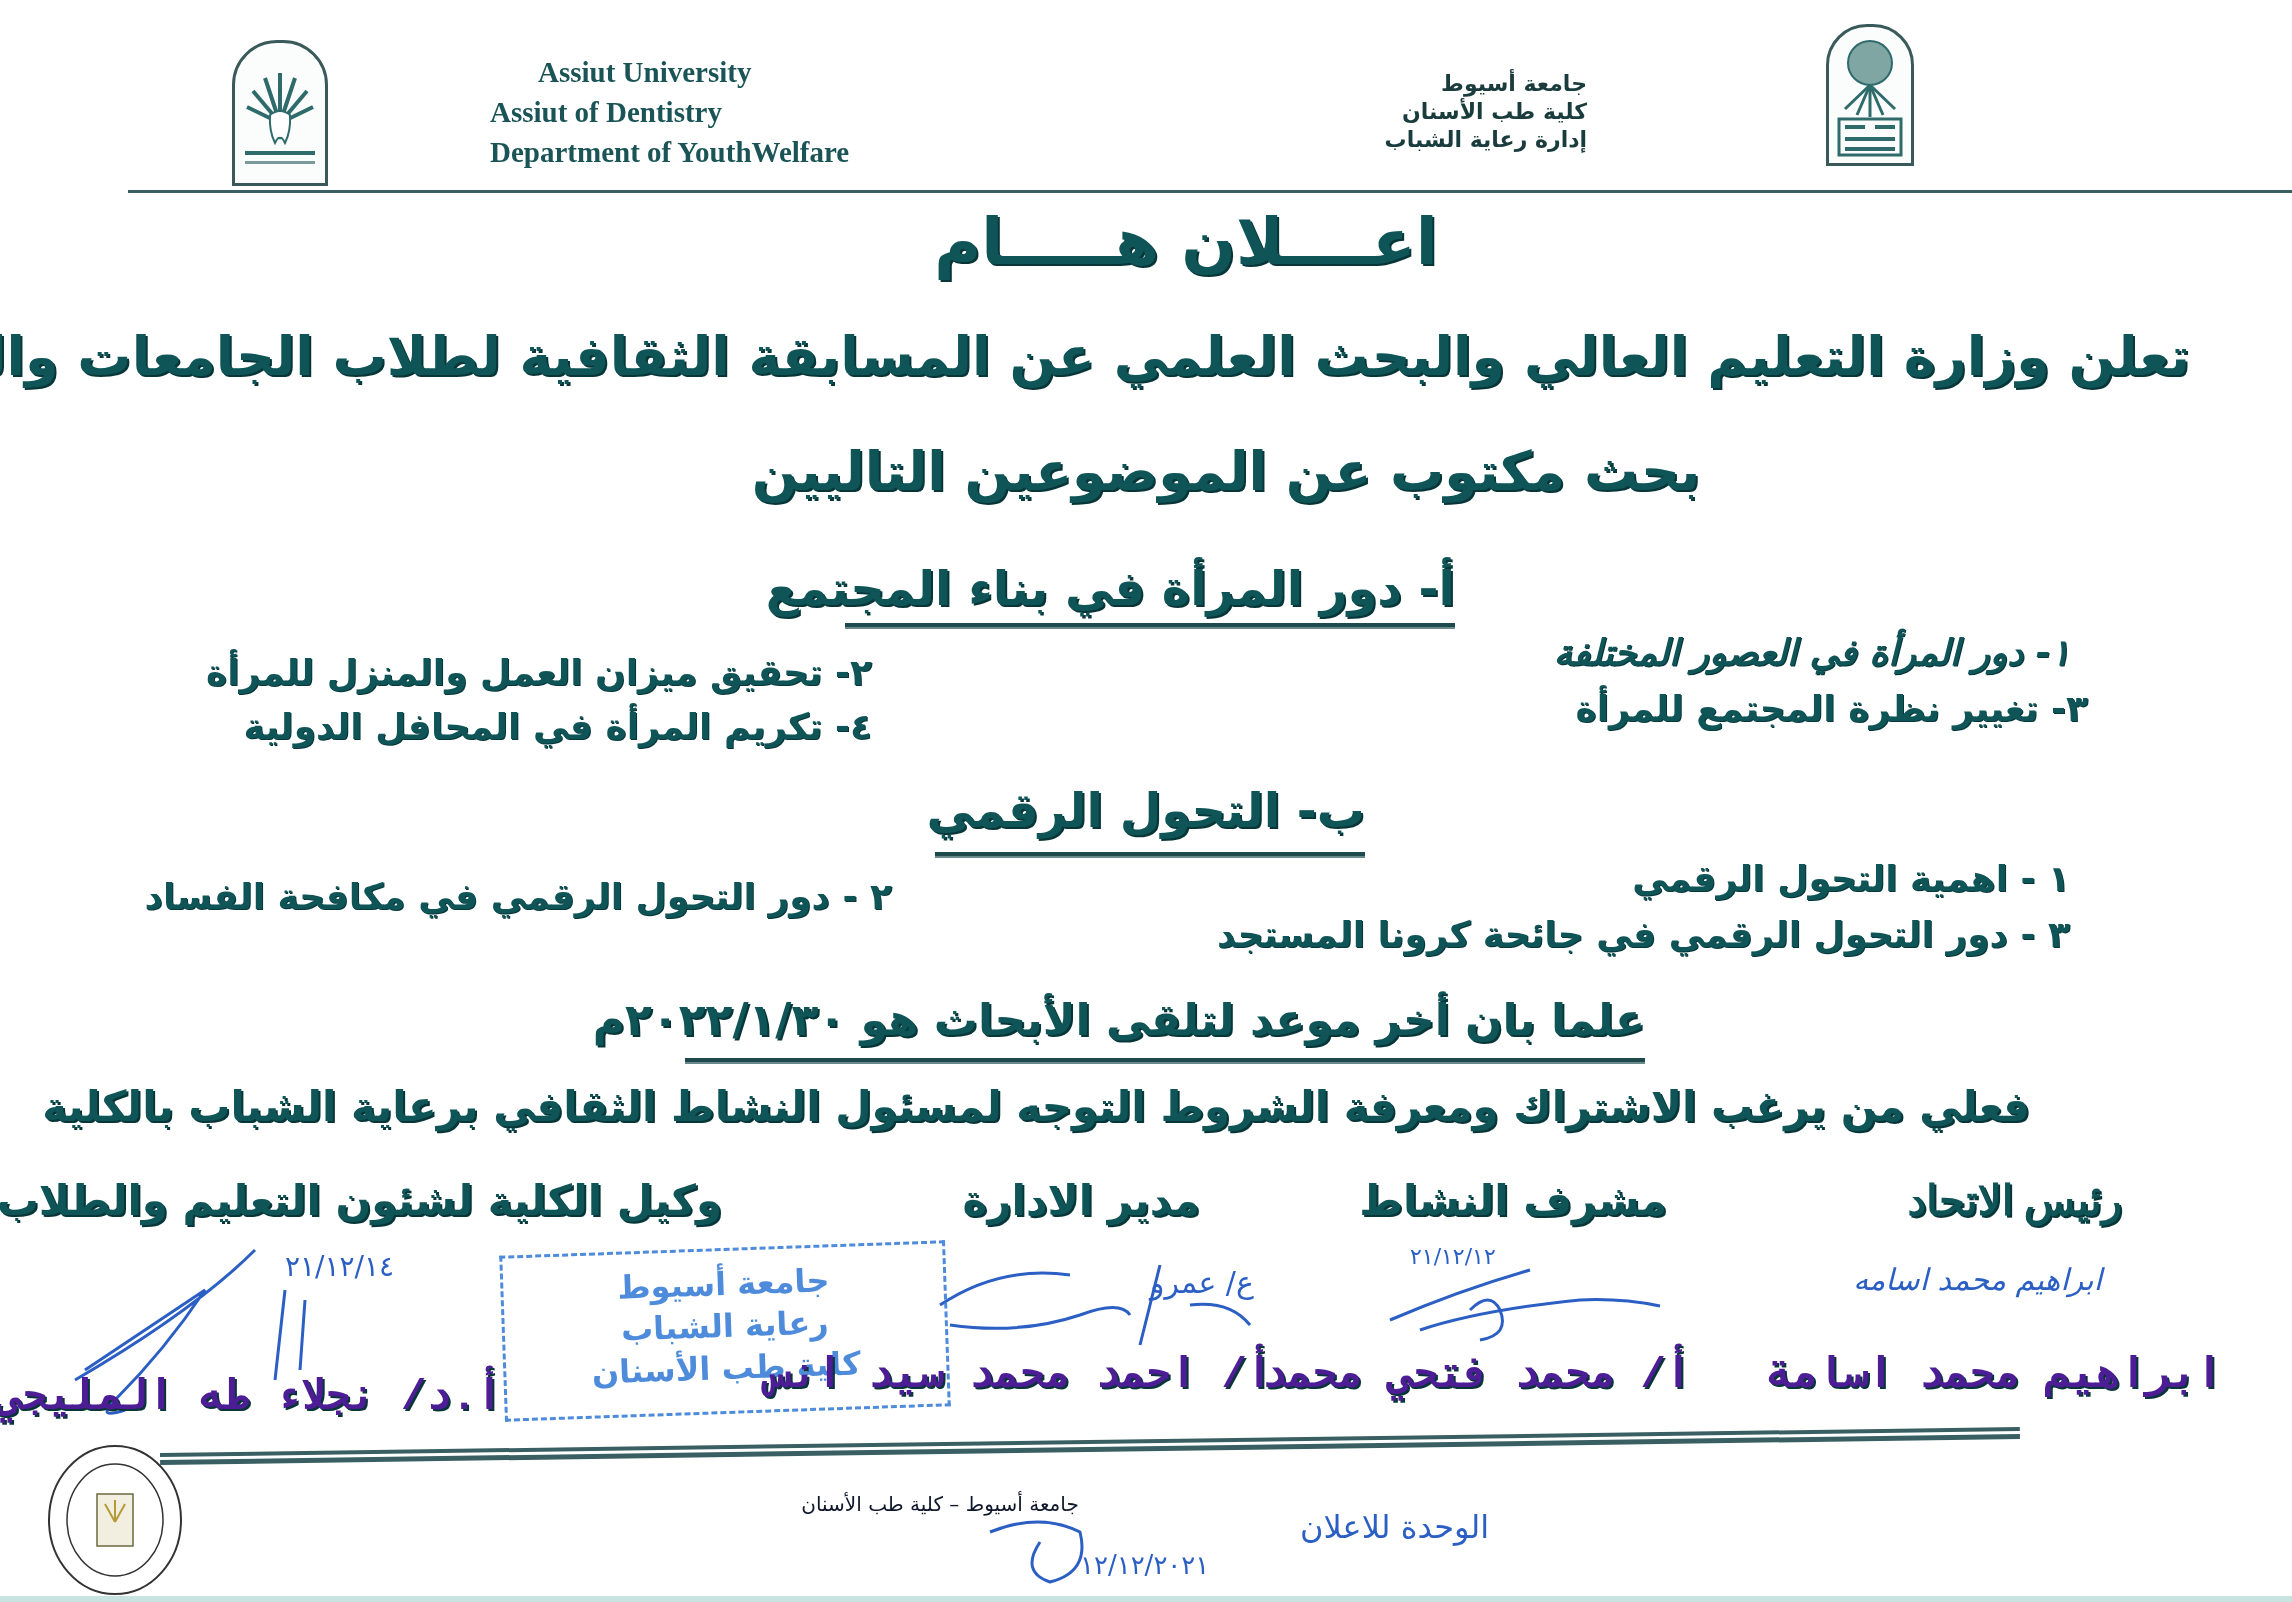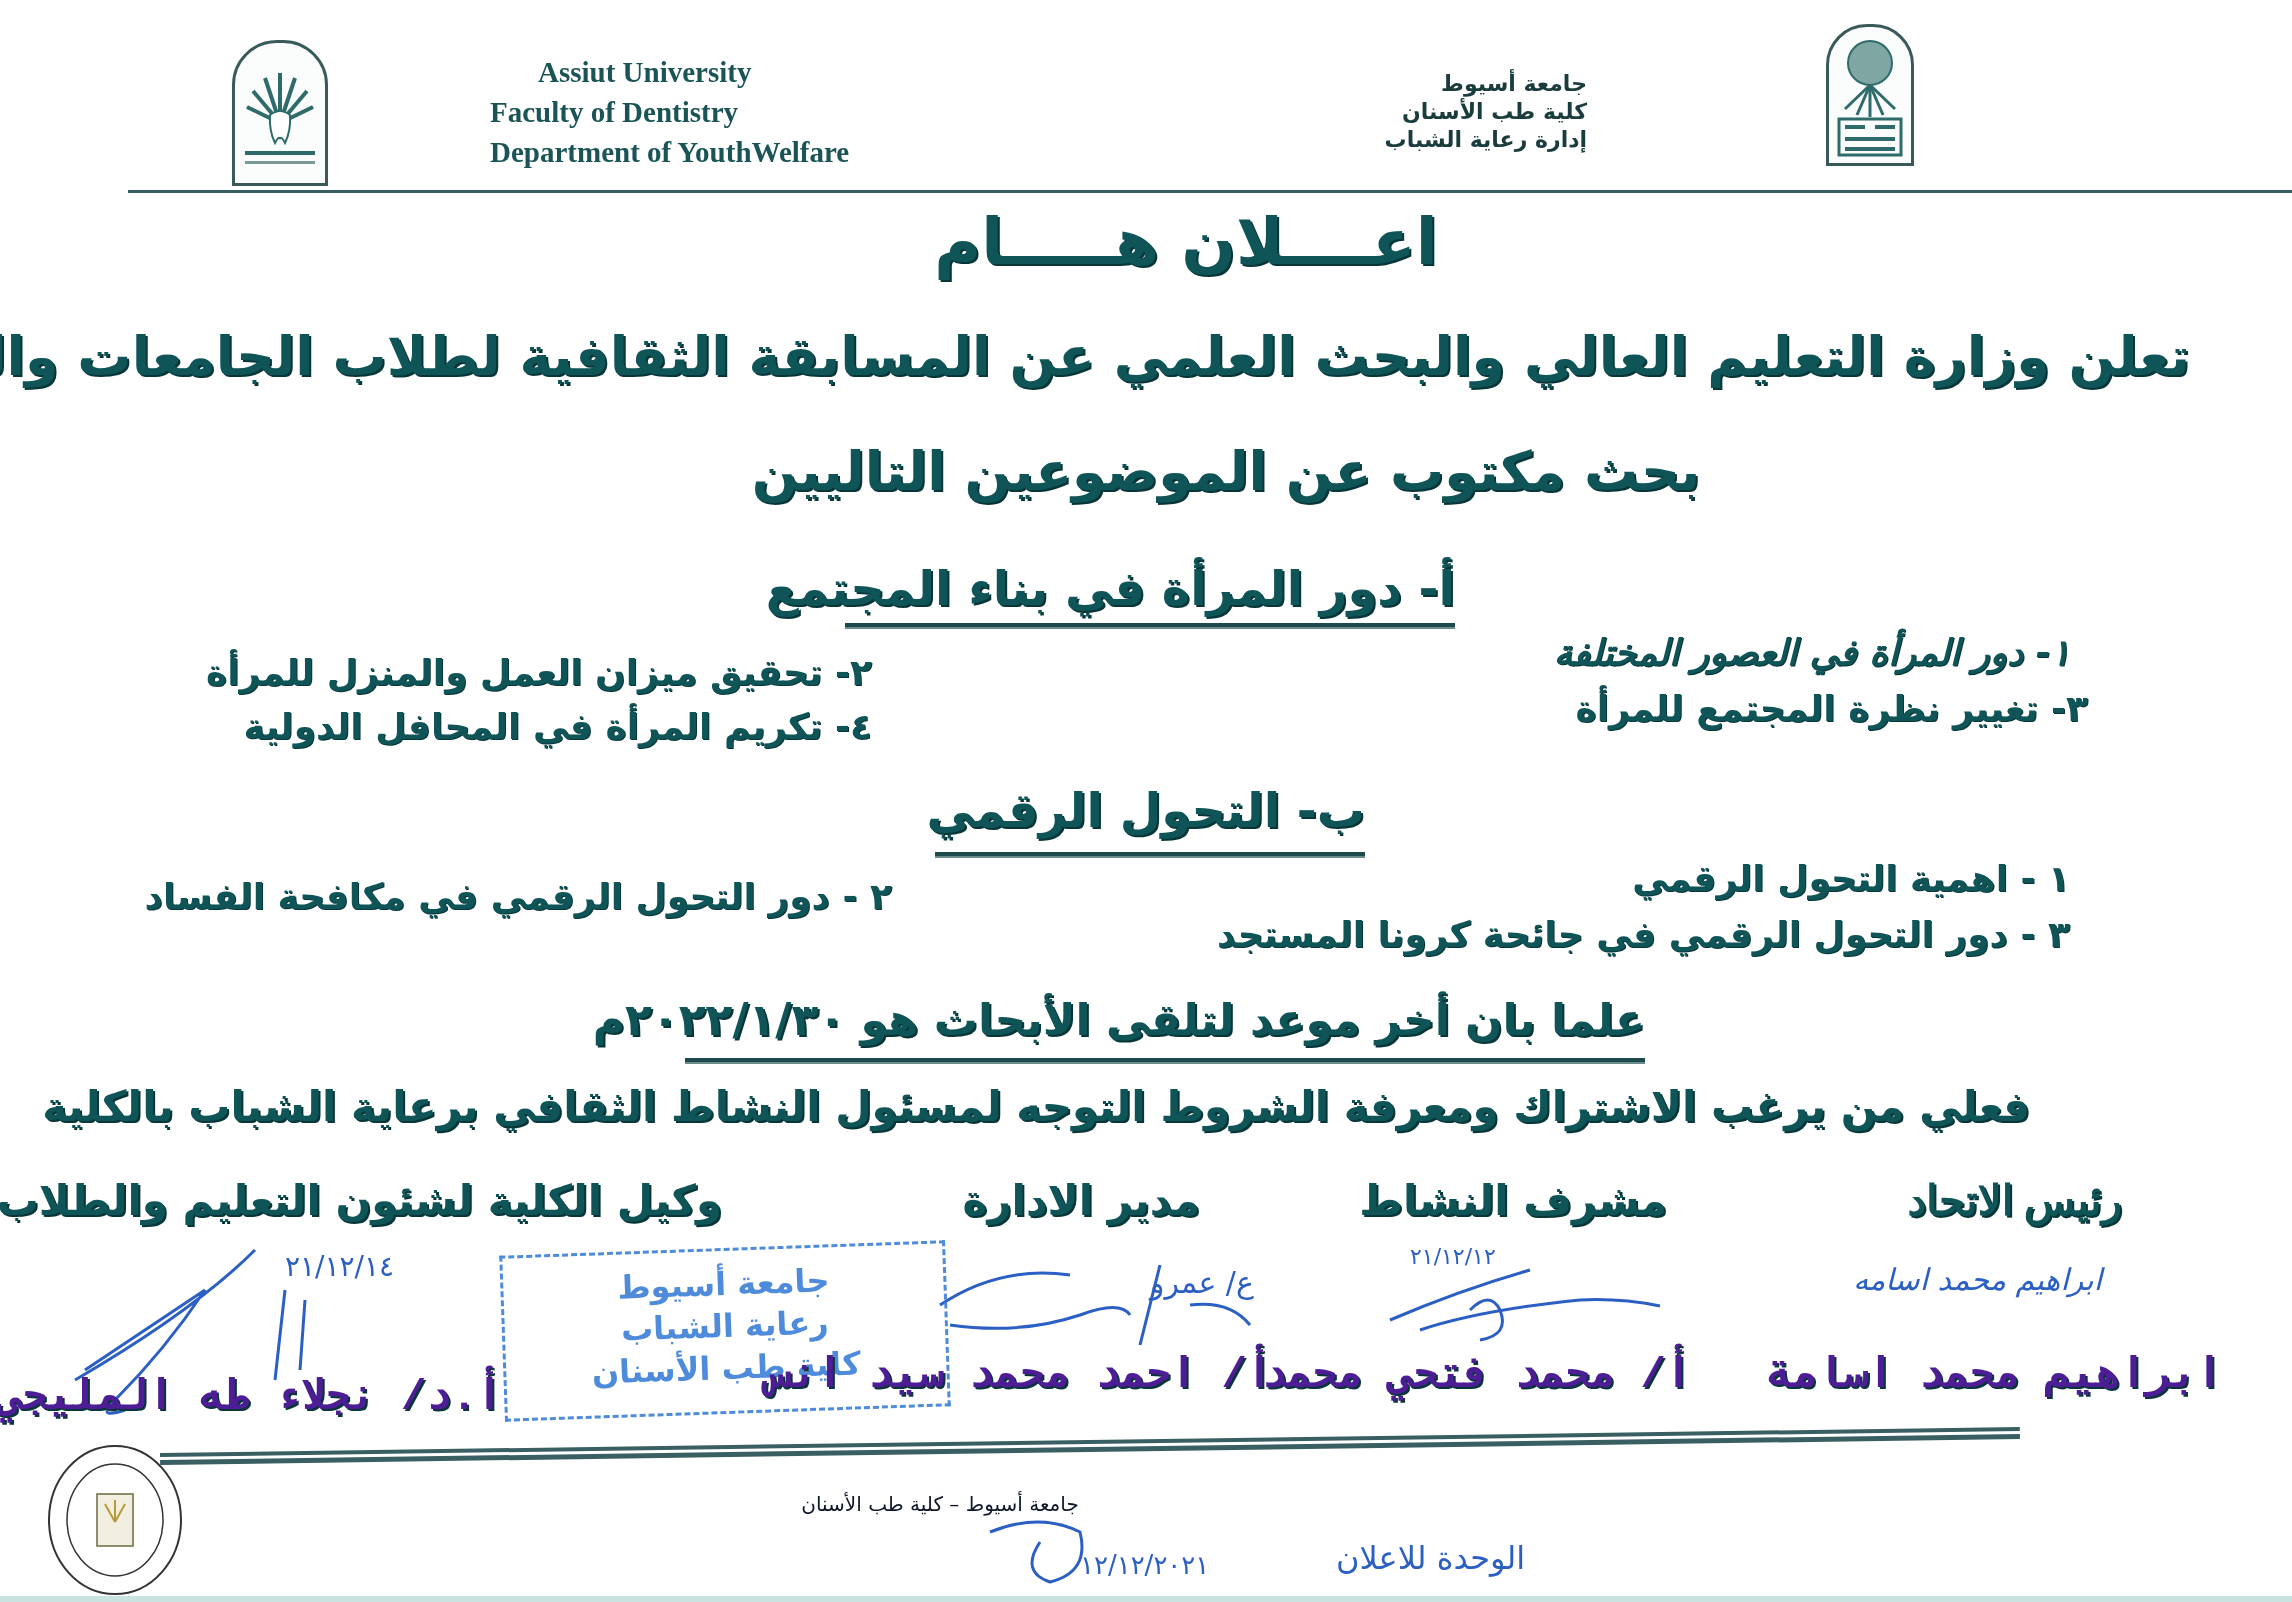--- a/index.html
+++ b/index.html
@@ -41,21 +41,21 @@
         <line x1="45" y1="80" x2="78" y2="64"></line>
     </g>
     <path d="M35 72 Q45 64 55 72 Q56 88 50 100 Q46 92 45 96 Q44 92 40 100 Q34 88 35 72Z" fill="#fff" stroke="#2f6b6b" stroke-width="2"></path>
     <rect x="10" y="108" width="70" height="4" fill="#2f6b6b"></rect>
     <rect x="10" y="118" width="70" height="3" fill="#7a9a9a"></rect>
   </svg>
 </div>
 
 <div class="abs en" style="left:490px; top:52px;">
   <div style="padding-left:48px;">Assiut University</div>
-  <div>Faculty of Dentistry</div>
+  <div>Assiut of Dentistry</div>
   <div>Department of YouthWelfare</div>
 </div>
 
 <div class="abs ar" style="right:705px; top:70px; text-align:right; font-size:22px; line-height:28px; color:#1a3c3d;">
   <div>جامعة أسيوط</div>
   <div>كلية طب الأسنان</div>
   <div>إدارة  رعاية الشباب</div>
 </div>
 
 <div class="abs logo-box" style="left:1826px; top:24px; width:82px; height:136px; border-radius:41px 41px 0 0;">
@@ -150,19 +150,19 @@
   </svg>
 </div>
 
 <div class="abs" style="left:160px; top:1440px; width:1860px; height:16px; transform:rotate(-0.8deg);">
   <div class="hline" style="height:4px; margin-bottom:3px;"></div>
   <div class="hline" style="height:5px;"></div>
 </div>
 
 <div class="abs ar" style="left:310px; width:1200px; top:1492px; text-align:center; font-size:20px; color:#0f172a; font-weight:normal; padding-left:30px;">جامعة أسيوط – كلية طب الأسنان</div>
 
-<div class="abs ink" style="left:1336px; top:1508px; font-size:32px;margin-top:31px;">الوحدة للاعلان</div>
+<div class="abs ink" style="left:1300px; top:1508px; font-size:32px;">الوحدة للاعلان</div>
 <div class="abs ink" style="left:1080px; top:1550px; font-size:26px;">١٢/١٢/٢٠٢١</div>
 <svg class="abs" style="left:980px; top:1512px;" width="120" height="80" viewBox="0 0 120 80">
   <path d="M10 20 Q60 0 100 20 Q110 60 70 70 Q40 60 60 30" stroke="#2b5fc4" stroke-width="3" fill="none"></path>
 </svg>
 
 <div class="abs footer-band" style="left:0; top:1596px; width:2292px; height:6px;"></div>
 
 </body></html>

